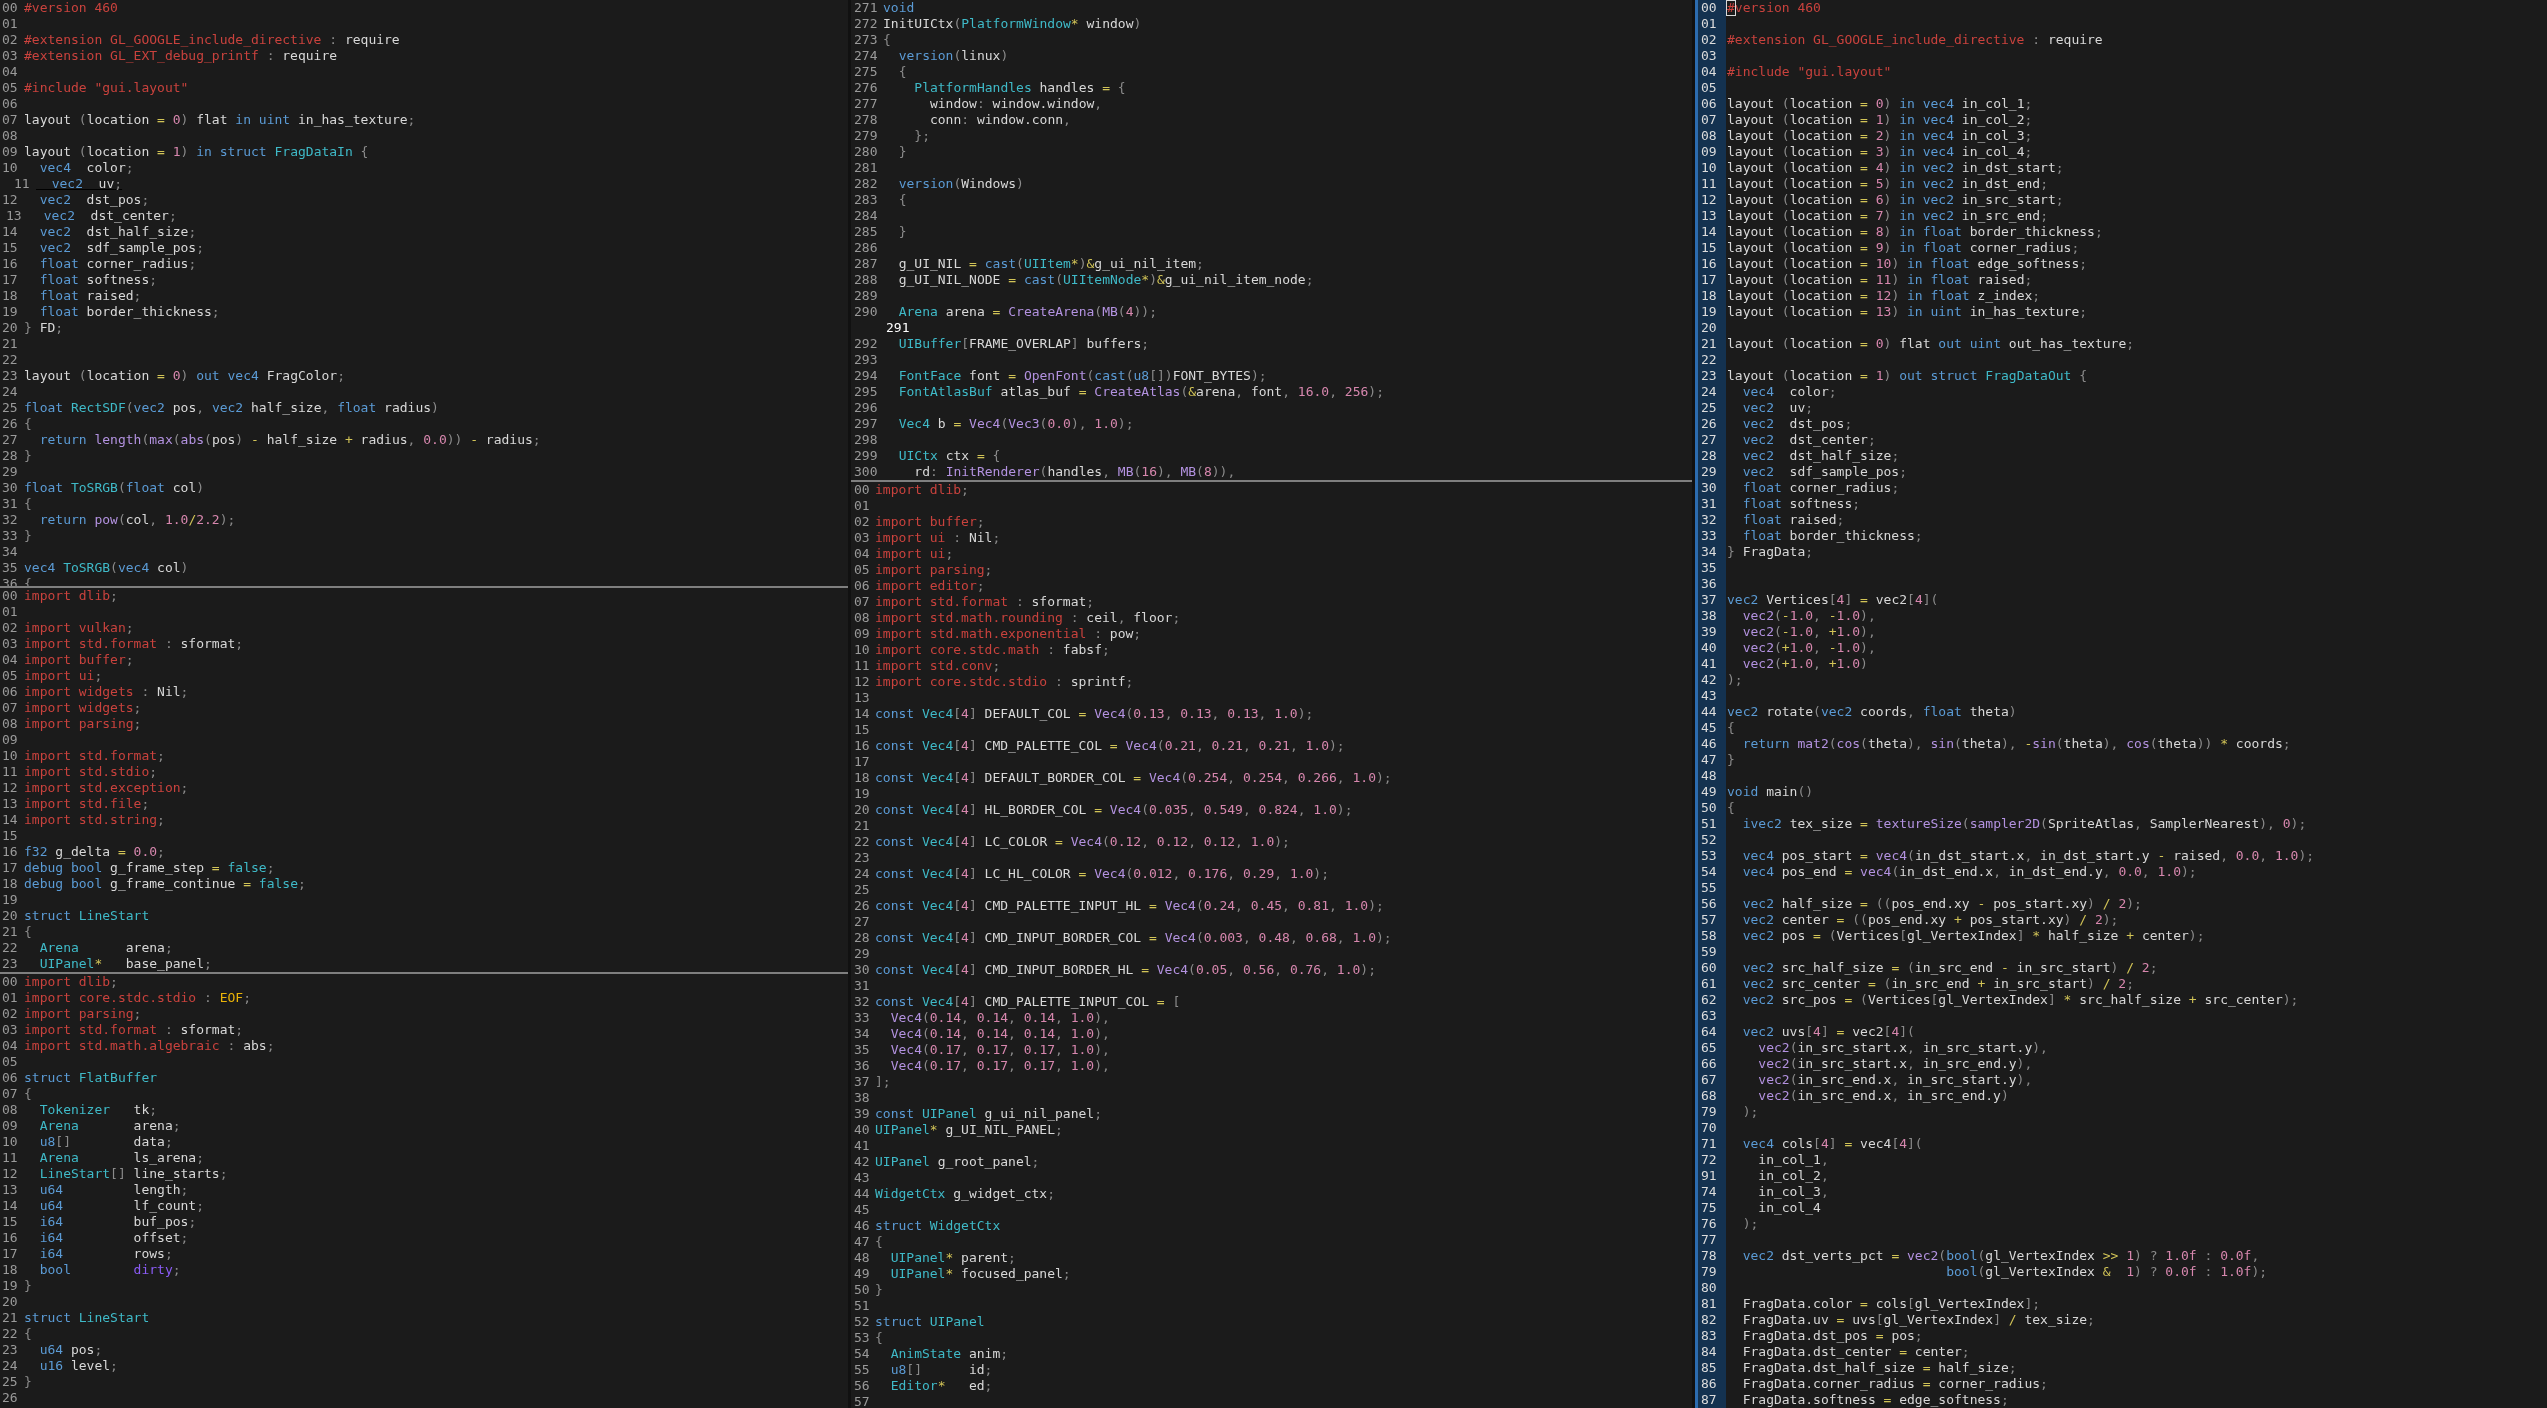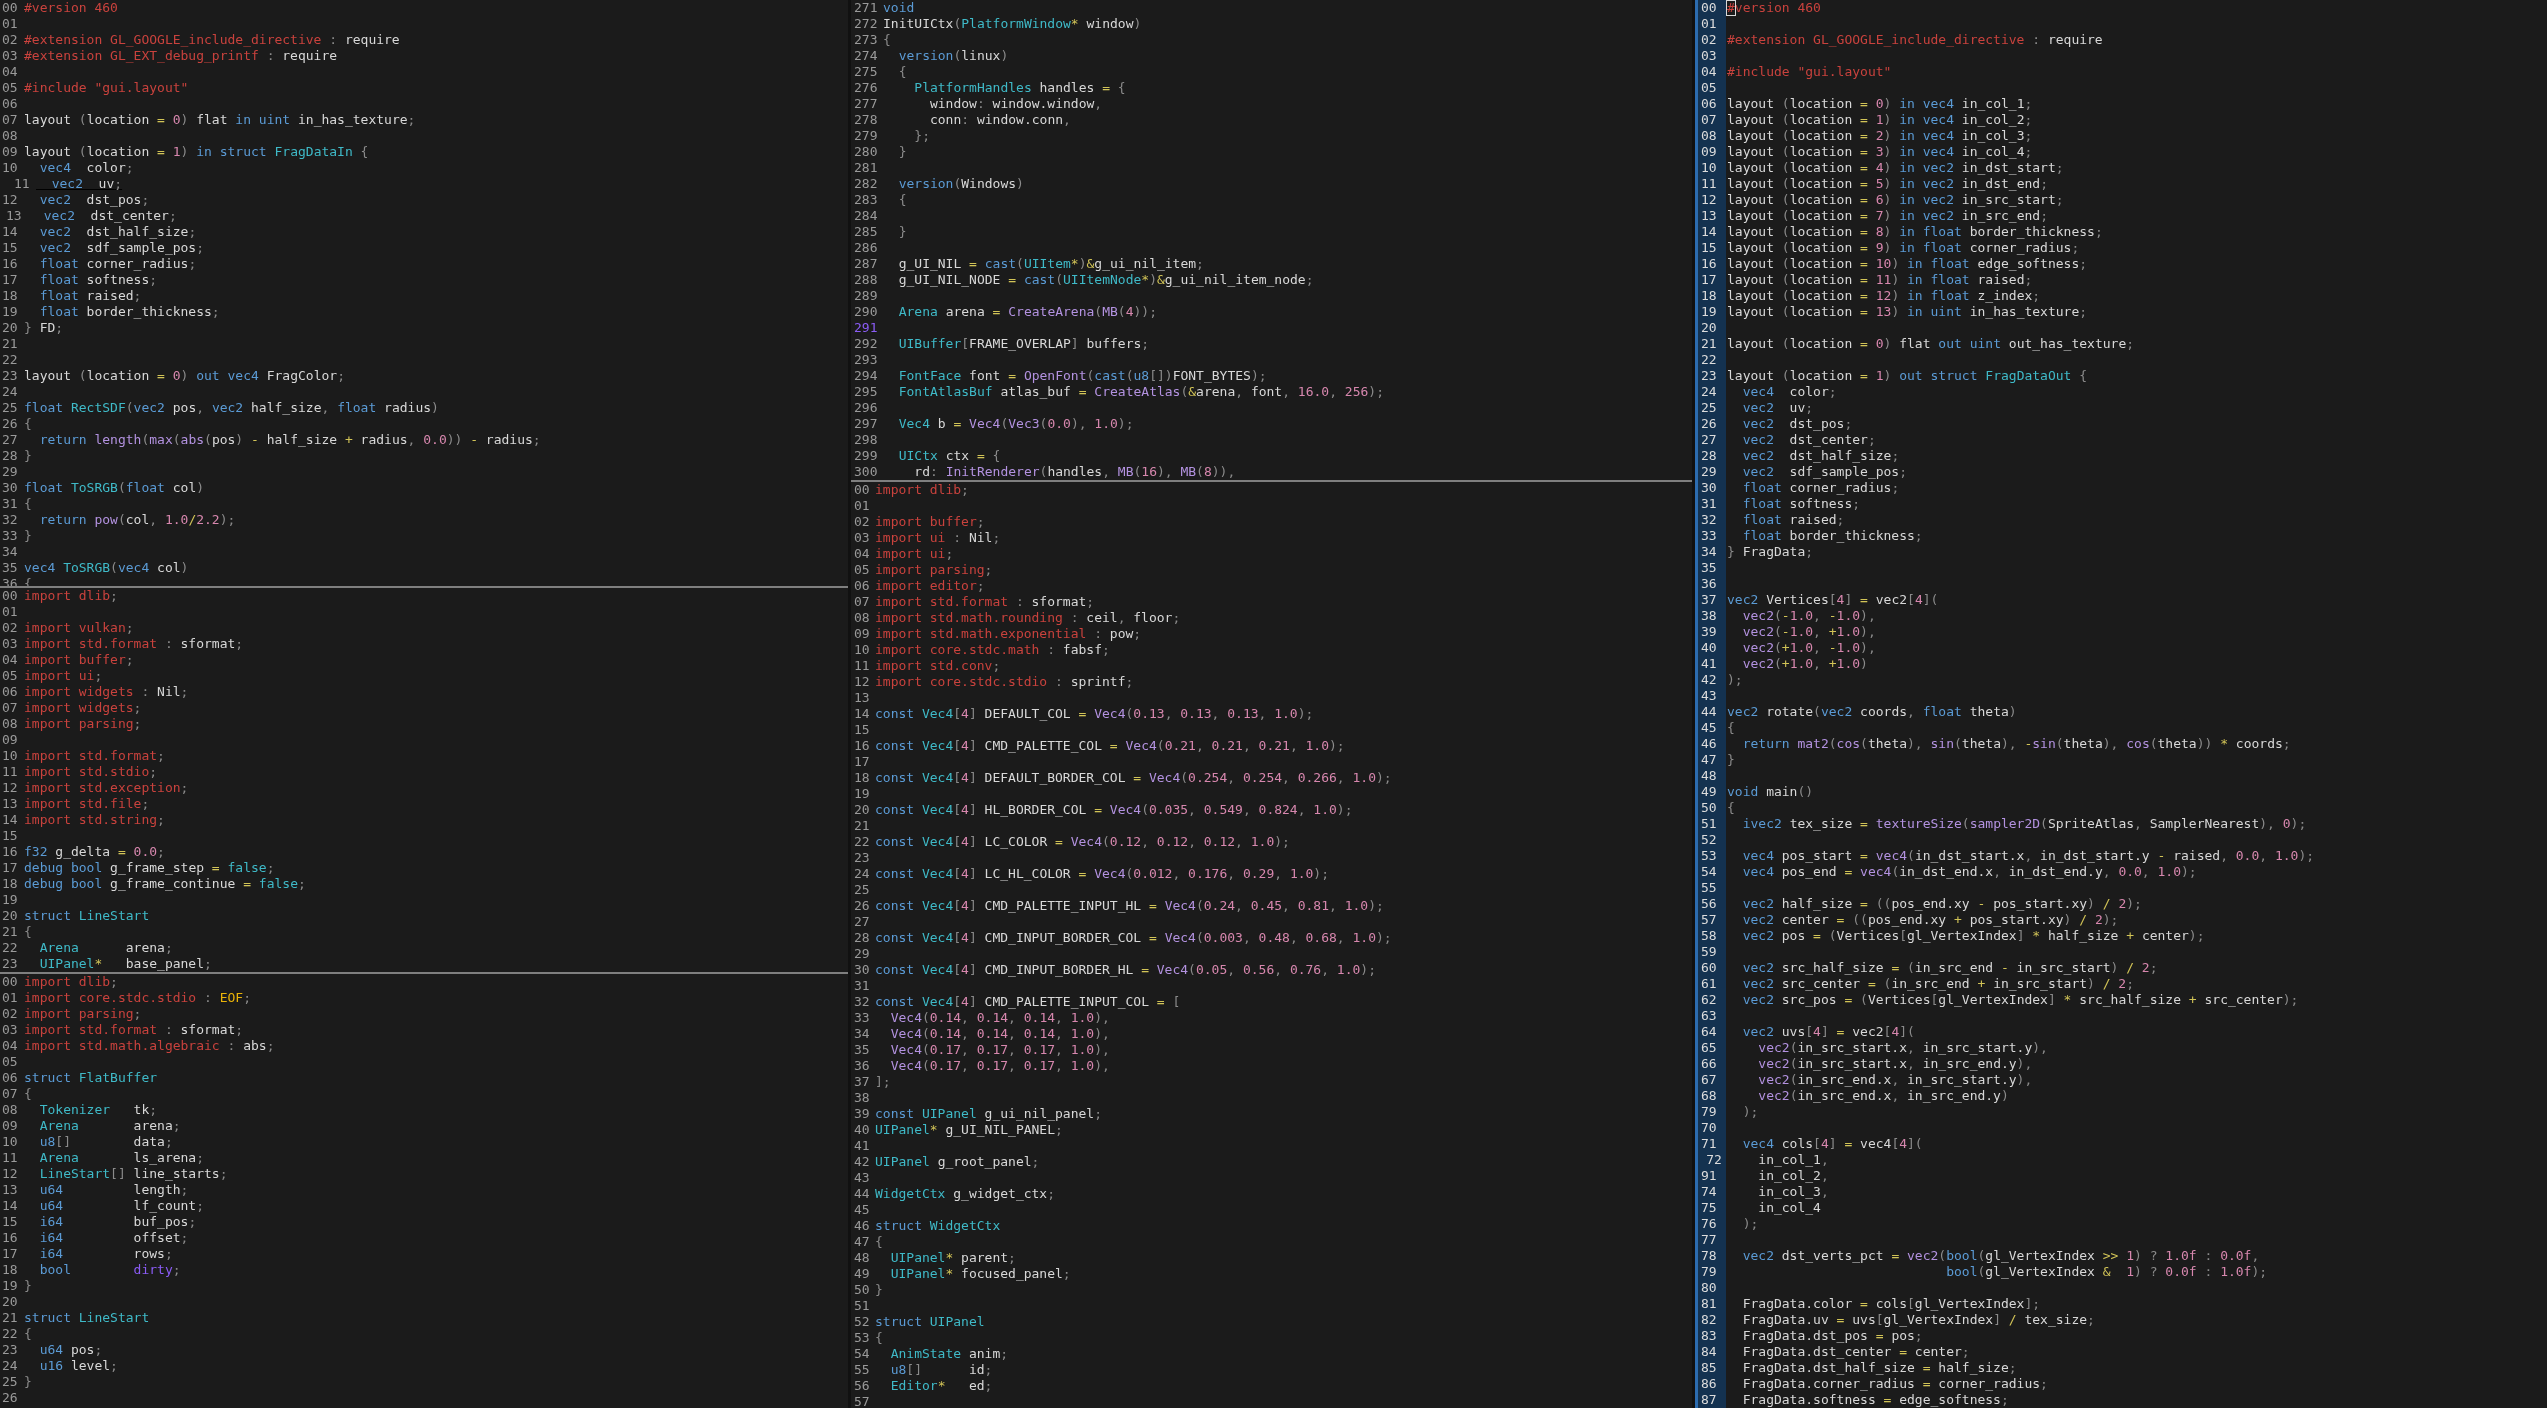--- a/index.html
+++ b/index.html
@@ -133,21 +133,21 @@
         <div class="row" style="padding-left: 3px;"><span class="num" style="width: 29px; color: rgb(154, 154, 154);">281</span></div>
         <div class="row" style="padding-left: 3px;"><span class="num" style="width: 29px; color: rgb(154, 154, 154);">282</span><span style="color: rgb(91, 155, 213);">  version</span><span style="color: rgb(139, 139, 139);">(</span><span style="color: rgb(216, 216, 216);">Windows</span><span style="color: rgb(139, 139, 139);">)</span></div>
         <div class="row" style="padding-left: 3px;"><span class="num" style="width: 29px; color: rgb(154, 154, 154);">283</span><span style="color: rgb(139, 139, 139);">  {</span></div>
         <div class="row" style="padding-left: 3px;"><span class="num" style="width: 29px; color: rgb(154, 154, 154);">284</span></div>
         <div class="row" style="padding-left: 3px;"><span class="num" style="width: 29px; color: rgb(154, 154, 154);">285</span><span style="color: rgb(139, 139, 139);">  }</span></div>
         <div class="row" style="padding-left: 3px;"><span class="num" style="width: 29px; color: rgb(154, 154, 154);">286</span></div>
         <div class="row" style="padding-left: 3px;"><span class="num" style="width: 29px; color: rgb(154, 154, 154);">287</span><span style="color: rgb(216, 216, 216);">  g_UI_NIL </span><span style="color: rgb(210, 196, 87);">= </span><span style="color: rgb(91, 155, 213);">cast</span><span style="color: rgb(139, 139, 139);">(</span><span style="color: rgb(63, 186, 200);">UIItem</span><span style="color: rgb(210, 196, 87);">*</span><span style="color: rgb(139, 139, 139);">)</span><span style="color: rgb(210, 196, 87);">&amp;</span><span style="color: rgb(216, 216, 216);">g_ui_nil_item</span><span style="color: rgb(139, 139, 139);">;</span></div>
         <div class="row" style="padding-left: 3px;"><span class="num" style="width: 29px; color: rgb(154, 154, 154);">288</span><span style="color: rgb(216, 216, 216);">  g_UI_NIL_NODE </span><span style="color: rgb(210, 196, 87);">= </span><span style="color: rgb(91, 155, 213);">cast</span><span style="color: rgb(139, 139, 139);">(</span><span style="color: rgb(63, 186, 200);">UIItemNode</span><span style="color: rgb(210, 196, 87);">*</span><span style="color: rgb(139, 139, 139);">)</span><span style="color: rgb(210, 196, 87);">&amp;</span><span style="color: rgb(216, 216, 216);">g_ui_nil_item_node</span><span style="color: rgb(139, 139, 139);">;</span></div>
         <div class="row" style="padding-left: 3px;"><span class="num" style="width: 29px; color: rgb(154, 154, 154);">289</span></div>
         <div class="row" style="padding-left: 3px;"><span class="num" style="width: 29px; color: rgb(154, 154, 154);">290</span><span style="color: rgb(63, 186, 200);">  Arena </span><span style="color: rgb(216, 216, 216);">arena </span><span style="color: rgb(210, 196, 87);">= </span><span style="color: rgb(179, 146, 224);">CreateArena</span><span style="color: rgb(139, 139, 139);">(</span><span style="color: rgb(179, 146, 224);">MB</span><span style="color: rgb(139, 139, 139);">(</span><span style="color: rgb(215, 135, 174);">4</span><span style="color: rgb(139, 139, 139);">));</span></div>
-        <div class="row" style="padding-left: 3px;"><span class="num" style="width: 29px; color: #8b5cf6;">291</span></div>
+        <div class="row" style="padding-left: 3px;"><span class="num" style="width: 29px; color: #ffffff; margin-left: 32px;">291</span></div>
         <div class="row" style="padding-left: 3px;"><span class="num" style="width: 29px; color: rgb(154, 154, 154);">292</span><span style="color: rgb(63, 186, 200);">  UIBuffer</span><span style="color: rgb(139, 139, 139);">[</span><span style="color: rgb(216, 216, 216);">FRAME_OVERLAP</span><span style="color: rgb(139, 139, 139);">] </span><span style="color: rgb(216, 216, 216);">buffers</span><span style="color: rgb(139, 139, 139);">;</span></div>
         <div class="row" style="padding-left: 3px;"><span class="num" style="width: 29px; color: rgb(154, 154, 154);">293</span></div>
         <div class="row" style="padding-left: 3px;"><span class="num" style="width: 29px; color: rgb(154, 154, 154);">294</span><span style="color: rgb(63, 186, 200);">  FontFace </span><span style="color: rgb(216, 216, 216);">font </span><span style="color: rgb(210, 196, 87);">= </span><span style="color: rgb(179, 146, 224);">OpenFont</span><span style="color: rgb(139, 139, 139);">(</span><span style="color: rgb(91, 155, 213);">cast</span><span style="color: rgb(139, 139, 139);">(</span><span style="color: rgb(91, 155, 213);">u8</span><span style="color: rgb(139, 139, 139);">[])</span><span style="color: rgb(216, 216, 216);">FONT_BYTES</span><span style="color: rgb(139, 139, 139);">);</span></div>
         <div class="row" style="padding-left: 3px;"><span class="num" style="width: 29px; color: rgb(154, 154, 154);">295</span><span style="color: rgb(63, 186, 200);">  FontAtlasBuf </span><span style="color: rgb(216, 216, 216);">atlas_buf </span><span style="color: rgb(210, 196, 87);">= </span><span style="color: rgb(179, 146, 224);">CreateAtlas</span><span style="color: rgb(139, 139, 139);">(</span><span style="color: rgb(210, 196, 87);">&amp;</span><span style="color: rgb(216, 216, 216);">arena</span><span style="color: rgb(139, 139, 139);">, </span><span style="color: rgb(216, 216, 216);">font</span><span style="color: rgb(139, 139, 139);">, </span><span style="color: rgb(215, 135, 174);">16.0</span><span style="color: rgb(139, 139, 139);">, </span><span style="color: rgb(215, 135, 174);">256</span><span style="color: rgb(139, 139, 139);">);</span></div>
         <div class="row" style="padding-left: 3px;"><span class="num" style="width: 29px; color: rgb(154, 154, 154);">296</span></div>
         <div class="row" style="padding-left: 3px;"><span class="num" style="width: 29px; color: rgb(154, 154, 154);">297</span><span style="color: rgb(63, 186, 200);">  Vec4 </span><span style="color: rgb(216, 216, 216);">b </span><span style="color: rgb(210, 196, 87);">= </span><span style="color: rgb(179, 146, 224);">Vec4</span><span style="color: rgb(139, 139, 139);">(</span><span style="color: rgb(179, 146, 224);">Vec3</span><span style="color: rgb(139, 139, 139);">(</span><span style="color: rgb(215, 135, 174);">0.0</span><span style="color: rgb(139, 139, 139);">), </span><span style="color: rgb(215, 135, 174);">1.0</span><span style="color: rgb(139, 139, 139);">);</span></div>
         <div class="row" style="padding-left: 3px;"><span class="num" style="width: 29px; color: rgb(154, 154, 154);">298</span></div>
         <div class="row" style="padding-left: 3px;"><span class="num" style="width: 29px; color: rgb(154, 154, 154);">299</span><span style="color: rgb(63, 186, 200);">  UICtx </span><span style="color: rgb(216, 216, 216);">ctx </span><span style="color: rgb(210, 196, 87);">= </span><span style="color: rgb(139, 139, 139);">{</span></div>
         <div class="row" style="padding-left: 3px;"><span class="num" style="width: 29px; color: rgb(154, 154, 154);">300</span><span style="color: rgb(216, 216, 216);">    rd</span><span style="color: rgb(139, 139, 139);">: </span><span style="color: rgb(179, 146, 224);">InitRenderer</span><span style="color: rgb(139, 139, 139);">(</span><span style="color: rgb(216, 216, 216);">handles</span><span style="color: rgb(139, 139, 139);">, </span><span style="color: rgb(179, 146, 224);">MB</span><span style="color: rgb(139, 139, 139);">(</span><span style="color: rgb(215, 135, 174);">16</span><span style="color: rgb(139, 139, 139);">), </span><span style="color: rgb(179, 146, 224);">MB</span><span style="color: rgb(139, 139, 139);">(</span><span style="color: rgb(215, 135, 174);">8</span><span style="color: rgb(139, 139, 139);">)),</span></div>
       </div>
@@ -283,21 +283,21 @@
         <div class="row" style="padding-left: 6px;"><span class="num" style="width: 26px; color: rgb(220, 220, 220);">62</span><span style="color: rgb(91, 155, 213);">  vec2 </span><span style="color: rgb(216, 216, 216);">src_pos </span><span style="color: rgb(210, 196, 87);">= </span><span style="color: rgb(139, 139, 139);">(</span><span style="color: rgb(216, 216, 216);">Vertices</span><span style="color: rgb(139, 139, 139);">[</span><span style="color: rgb(216, 216, 216);">gl_VertexIndex</span><span style="color: rgb(139, 139, 139);">] </span><span style="color: rgb(210, 196, 87);">* </span><span style="color: rgb(216, 216, 216);">src_half_size </span><span style="color: rgb(210, 196, 87);">+ </span><span style="color: rgb(216, 216, 216);">src_center</span><span style="color: rgb(139, 139, 139);">);</span></div>
         <div class="row" style="padding-left: 6px;"><span class="num" style="width: 26px; color: rgb(220, 220, 220);">63</span></div>
         <div class="row" style="padding-left: 6px;"><span class="num" style="width: 26px; color: rgb(220, 220, 220);">64</span><span style="color: rgb(91, 155, 213);">  vec2 </span><span style="color: rgb(216, 216, 216);">uvs</span><span style="color: rgb(139, 139, 139);">[</span><span style="color: rgb(215, 135, 174);">4</span><span style="color: rgb(139, 139, 139);">] </span><span style="color: rgb(210, 196, 87);">= </span><span style="color: rgb(216, 216, 216);">vec2</span><span style="color: rgb(139, 139, 139);">[</span><span style="color: rgb(215, 135, 174);">4</span><span style="color: rgb(139, 139, 139);">](</span></div>
         <div class="row" style="padding-left: 6px;"><span class="num" style="width: 26px; color: rgb(220, 220, 220);">65</span><span style="color: rgb(179, 146, 224);">    vec2</span><span style="color: rgb(139, 139, 139);">(</span><span style="color: rgb(216, 216, 216);">in_src_start.x</span><span style="color: rgb(139, 139, 139);">, </span><span style="color: rgb(216, 216, 216);">in_src_start.y</span><span style="color: rgb(139, 139, 139);">),</span></div>
         <div class="row" style="padding-left: 6px;"><span class="num" style="width: 26px; color: rgb(220, 220, 220);">66</span><span style="color: rgb(179, 146, 224);">    vec2</span><span style="color: rgb(139, 139, 139);">(</span><span style="color: rgb(216, 216, 216);">in_src_start.x</span><span style="color: rgb(139, 139, 139);">, </span><span style="color: rgb(216, 216, 216);">in_src_end.y</span><span style="color: rgb(139, 139, 139);">),</span></div>
         <div class="row" style="padding-left: 6px;"><span class="num" style="width: 26px; color: rgb(220, 220, 220);">67</span><span style="color: rgb(179, 146, 224);">    vec2</span><span style="color: rgb(139, 139, 139);">(</span><span style="color: rgb(216, 216, 216);">in_src_end.x</span><span style="color: rgb(139, 139, 139);">, </span><span style="color: rgb(216, 216, 216);">in_src_start.y</span><span style="color: rgb(139, 139, 139);">),</span></div>
         <div class="row" style="padding-left: 6px;"><span class="num" style="width: 26px; color: rgb(220, 220, 220);">68</span><span style="color: rgb(179, 146, 224);">    vec2</span><span style="color: rgb(139, 139, 139);">(</span><span style="color: rgb(216, 216, 216);">in_src_end.x</span><span style="color: rgb(139, 139, 139);">, </span><span style="color: rgb(216, 216, 216);">in_src_end.y</span><span style="color: rgb(139, 139, 139);">)</span></div>
         <div class="row" style="padding-left: 6px;"><span class="num" style="width: 26px; color: rgb(220, 220, 220);">79</span><span style="color: rgb(139, 139, 139);">  );</span></div>
         <div class="row" style="padding-left: 6px;"><span class="num" style="width: 26px; color: rgb(220, 220, 220);">70</span></div>
         <div class="row" style="padding-left: 6px;"><span class="num" style="width: 26px; color: rgb(220, 220, 220);">71</span><span style="color: rgb(91, 155, 213);">  vec4 </span><span style="color: rgb(216, 216, 216);">cols</span><span style="color: rgb(139, 139, 139);">[</span><span style="color: rgb(215, 135, 174);">4</span><span style="color: rgb(139, 139, 139);">] </span><span style="color: rgb(210, 196, 87);">= </span><span style="color: rgb(216, 216, 216);">vec4</span><span style="color: rgb(139, 139, 139);">[</span><span style="color: rgb(215, 135, 174);">4</span><span style="color: rgb(139, 139, 139);">](</span></div>
-        <div class="row" style="padding-left: 6px;"><span class="num" style="width: 26px; color: rgb(220, 220, 220); text-align: center;">72</span><span style="color: rgb(216, 216, 216);">    in_col_1</span><span style="color: rgb(139, 139, 139);">,</span></div>
+        <div class="row" style="padding-left: 6px;"><span class="num" style="width: 26px; color: rgb(220, 220, 220);">72</span><span style="color: rgb(216, 216, 216);">    in_col_1</span><span style="color: rgb(139, 139, 139);">,</span></div>
         <div class="row" style="padding-left: 6px;"><span class="num" style="width: 26px; color: rgb(220, 220, 220);">91</span><span style="color: rgb(216, 216, 216);">    in_col_2</span><span style="color: rgb(139, 139, 139);">,</span></div>
         <div class="row" style="padding-left: 6px;"><span class="num" style="width: 26px; color: rgb(220, 220, 220);">74</span><span style="color: rgb(216, 216, 216);">    in_col_3</span><span style="color: rgb(139, 139, 139);">,</span></div>
         <div class="row" style="padding-left: 6px;"><span class="num" style="width: 26px; color: rgb(220, 220, 220);">75</span><span style="color: rgb(216, 216, 216);">    in_col_4</span></div>
         <div class="row" style="padding-left: 6px;"><span class="num" style="width: 26px; color: rgb(220, 220, 220);">76</span><span style="color: rgb(139, 139, 139);">  );</span></div>
         <div class="row" style="padding-left: 6px;"><span class="num" style="width: 26px; color: rgb(220, 220, 220);">77</span></div>
         <div class="row" style="padding-left: 6px;"><span class="num" style="width: 26px; color: rgb(220, 220, 220);">78</span><span style="color: rgb(91, 155, 213);">  vec2 </span><span style="color: rgb(216, 216, 216);">dst_verts_pct </span><span style="color: rgb(210, 196, 87);">= </span><span style="color: rgb(179, 146, 224);">vec2</span><span style="color: rgb(139, 139, 139);">(</span><span style="color: rgb(91, 155, 213);">bool</span><span style="color: rgb(139, 139, 139);">(</span><span style="color: rgb(216, 216, 216);">gl_VertexIndex </span><span style="color: rgb(210, 196, 87);">&gt;&gt; </span><span style="color: rgb(215, 135, 174);">1</span><span style="color: rgb(139, 139, 139);">) ? </span><span style="color: rgb(215, 135, 174);">1.0f</span><span style="color: rgb(139, 139, 139);"> : </span><span style="color: rgb(215, 135, 174);">0.0f</span><span style="color: rgb(139, 139, 139);">,</span></div>
         <div class="row" style="padding-left: 6px;"><span class="num" style="width: 26px; color: rgb(220, 220, 220);">79</span><span style="color: rgb(216, 216, 216);">                            </span><span style="color: rgb(91, 155, 213);">bool</span><span style="color: rgb(139, 139, 139);">(</span><span style="color: rgb(216, 216, 216);">gl_VertexIndex </span><span style="color: rgb(210, 196, 87);">&amp; </span><span style="color: rgb(215, 135, 174);"> 1</span><span style="color: rgb(139, 139, 139);">) ? </span><span style="color: rgb(215, 135, 174);">0.0f</span><span style="color: rgb(139, 139, 139);"> : </span><span style="color: rgb(215, 135, 174);">1.0f</span><span style="color: rgb(139, 139, 139);">);</span></div>
         <div class="row" style="padding-left: 6px;"><span class="num" style="width: 26px; color: rgb(220, 220, 220);">80</span></div>
         <div class="row" style="padding-left: 6px;"><span class="num" style="width: 26px; color: rgb(220, 220, 220);">81</span><span style="color: rgb(216, 216, 216);">  FragData.color </span><span style="color: rgb(210, 196, 87);">= </span><span style="color: rgb(216, 216, 216);">cols</span><span style="color: rgb(139, 139, 139);">[</span><span style="color: rgb(216, 216, 216);">gl_VertexIndex</span><span style="color: rgb(139, 139, 139);">];</span></div>
         <div class="row" style="padding-left: 6px;"><span class="num" style="width: 26px; color: rgb(220, 220, 220);">82</span><span style="color: rgb(216, 216, 216);">  FragData.uv </span><span style="color: rgb(210, 196, 87);">= </span><span style="color: rgb(216, 216, 216);">uvs</span><span style="color: rgb(139, 139, 139);">[</span><span style="color: rgb(216, 216, 216);">gl_VertexIndex</span><span style="color: rgb(139, 139, 139);">] </span><span style="color: rgb(210, 196, 87);">/ </span><span style="color: rgb(216, 216, 216);">tex_size</span><span style="color: rgb(139, 139, 139);">;</span></div>

